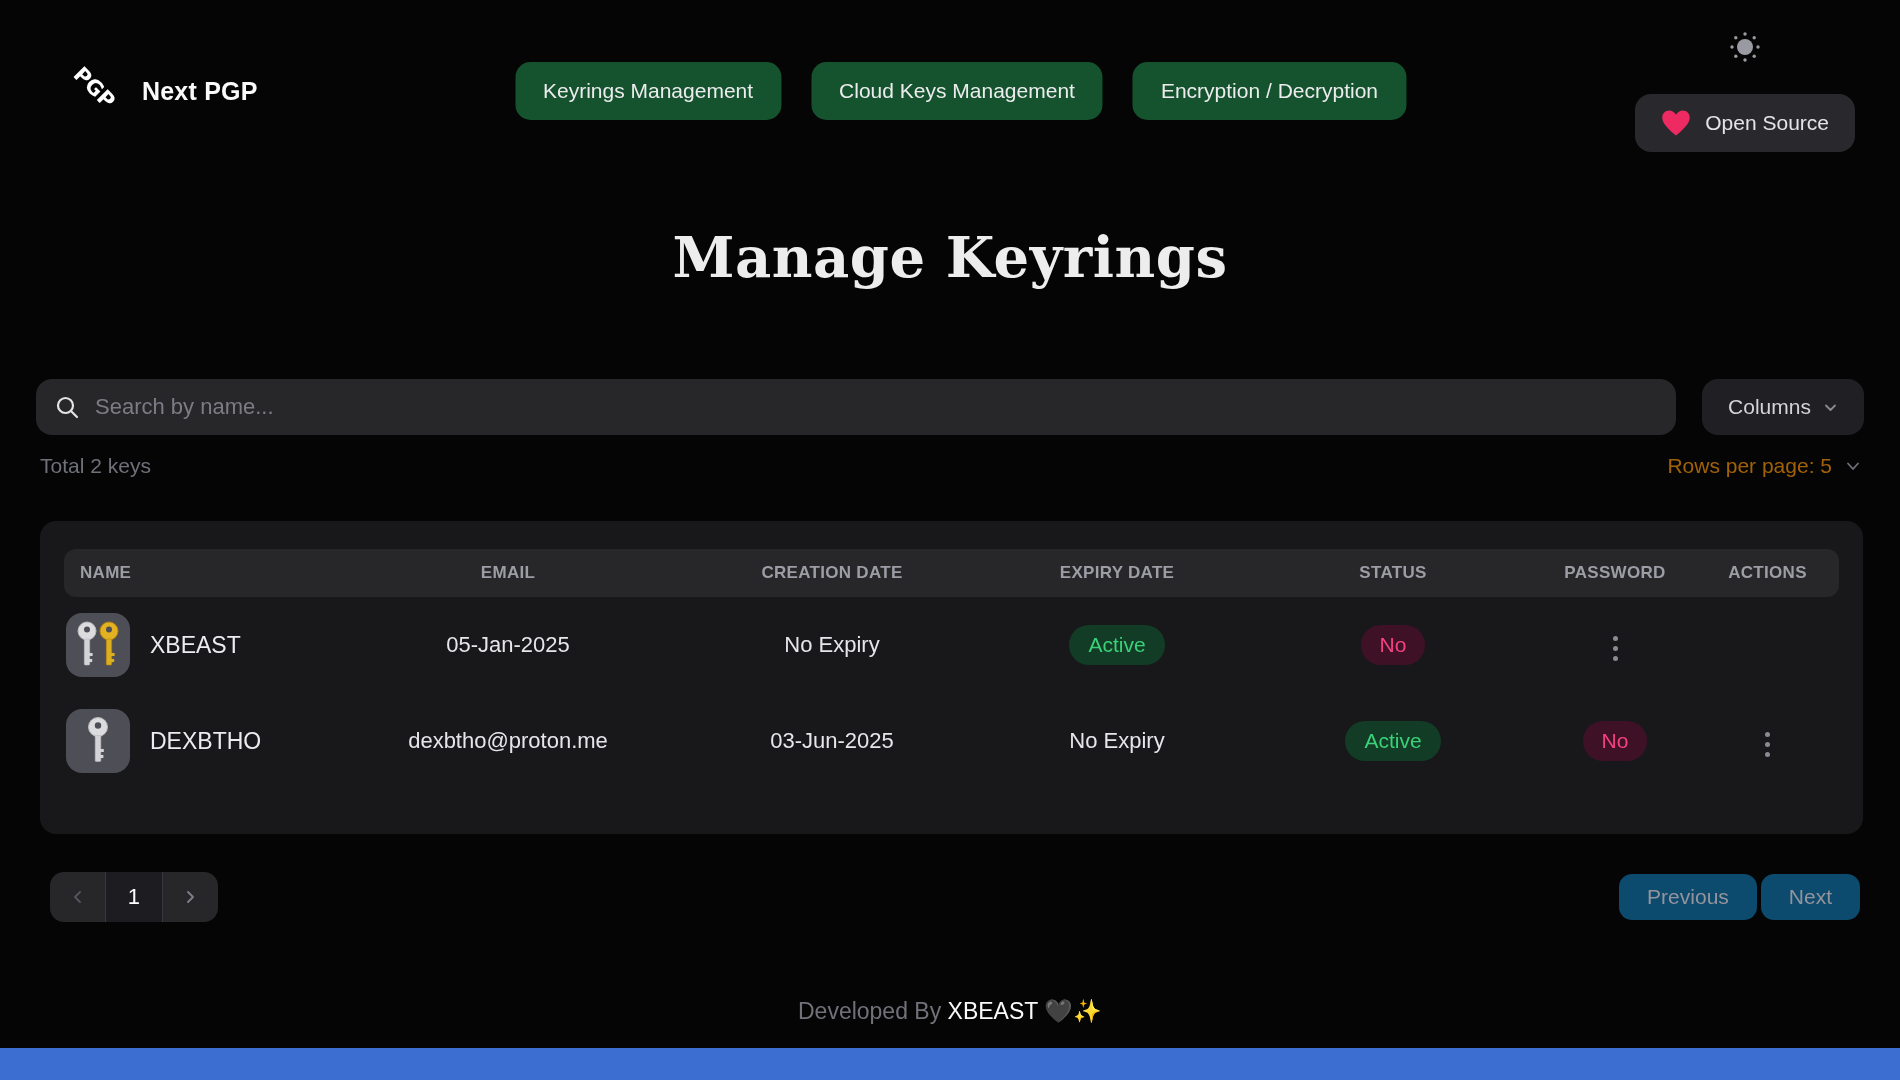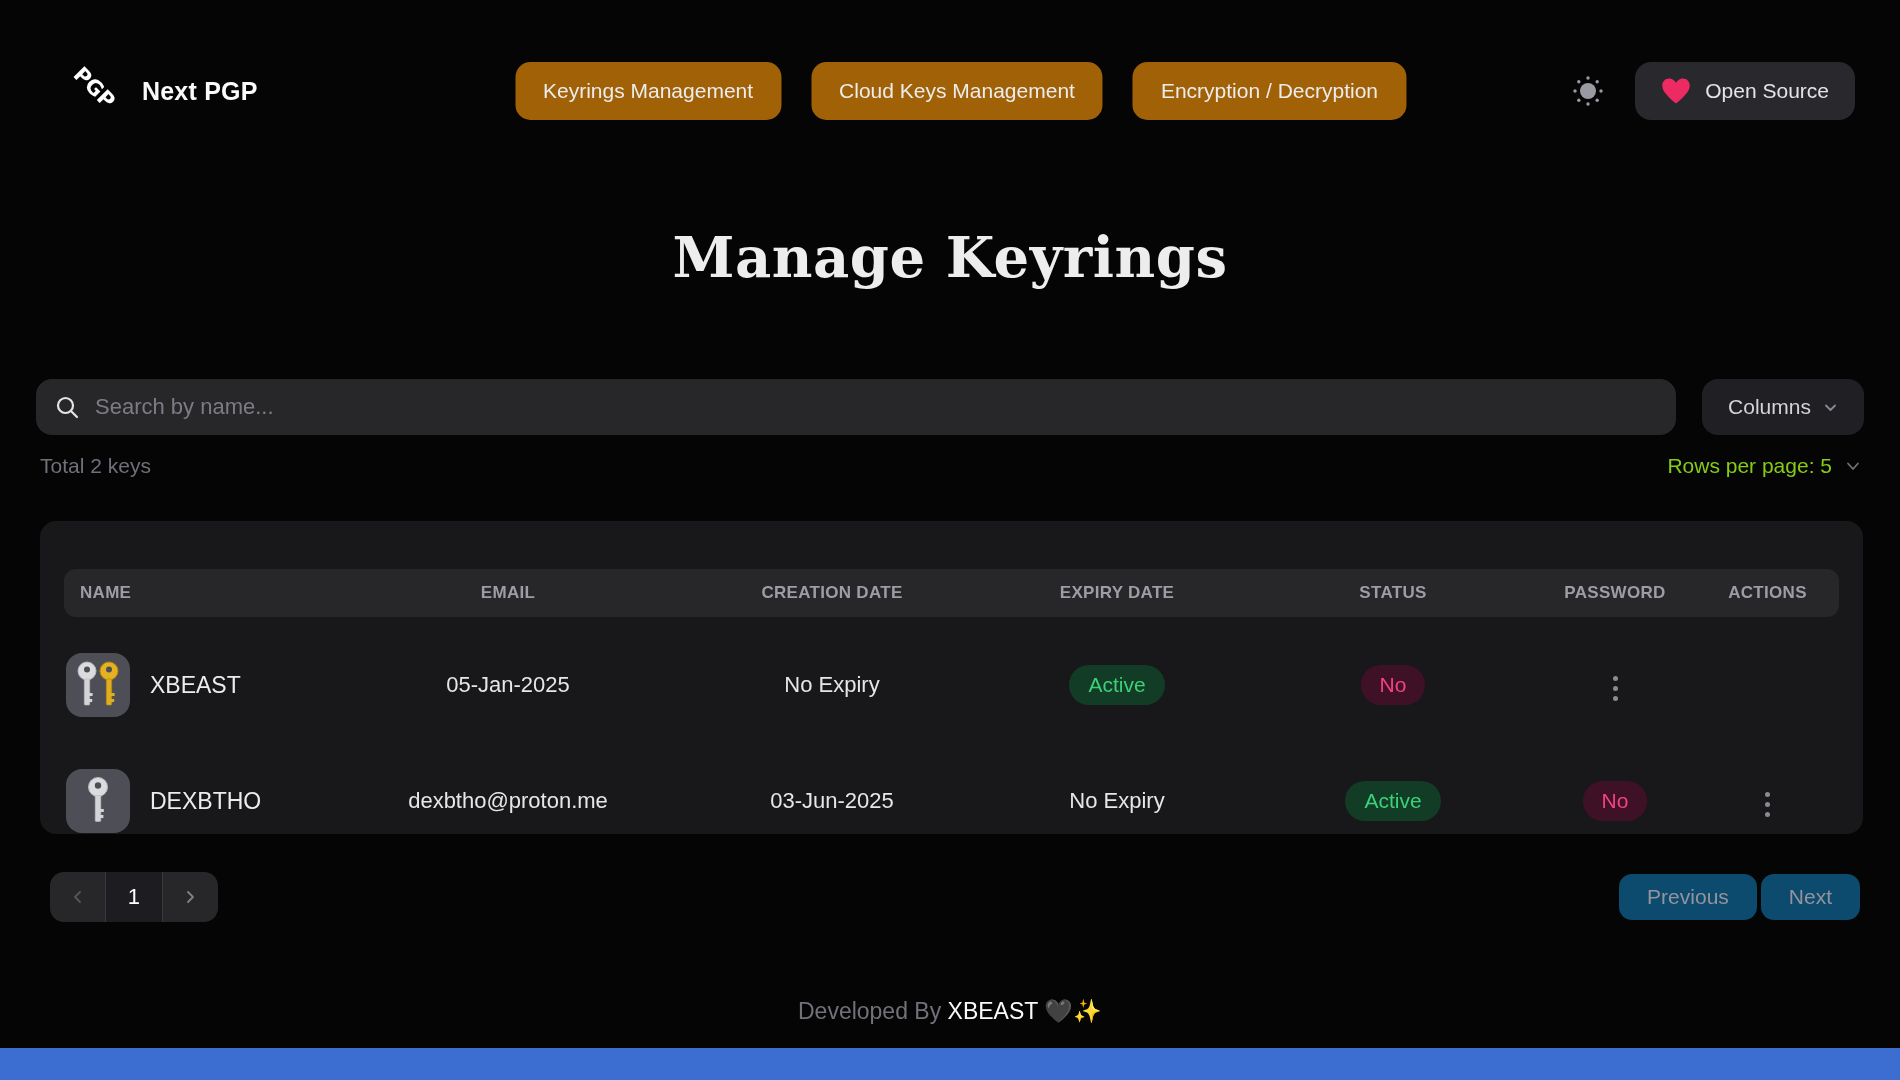--- a/index.html
+++ b/index.html
@@ -8,23 +8,23 @@
   .stage { position:relative; width:1900px; height:1080px; }
 
   
   .navbar { position:absolute; top:60px; left:66px; right:45px; height:62px;
             display:flex; align-items:center; }
   .brand { display:flex; align-items:center; gap:18px; }
   .brand-name { font-size:25px; font-weight:bold; color:#fafafa; letter-spacing:.2px; }
   .nav-center { position:absolute; left:50%; top:50%; transform:translate(-50%,-50%);
                 display:flex; gap:30px; }
   .nav-btn { height:58px; padding:0 28px; border:none; border-radius:15px;
-             background:#a16207; color:#ececee; font-size:21px;
+             background:#14532d; color:#ececee; font-size:21px;
              font-family:inherit; display:flex; align-items:center; cursor:pointer; }
-  .nav-right { margin-left:auto; display:flex; align-items:center; gap:30px; }
+  .nav-right { margin-left:auto; display:flex; align-items:center; gap:30px;flex-direction:column; }
   .opensource-btn { height:58px; padding:0 26px; border:none; border-radius:16px;
              background:#29292d; color:#e4e4e7; font-size:21px; font-family:inherit;
              display:flex; align-items:center; gap:14px; cursor:pointer; }
 
   
   .page-title { position:absolute; top:224px; left:0; right:0; text-align:center;
                 font-family:"DejaVu Serif","Liberation Serif",serif; font-weight:700;
                 font-size:56px; color:#ededed; letter-spacing:.5px; }
 
   
@@ -35,28 +35,28 @@
   .search-box input { flex:1; background:transparent; border:none; outline:none;
                 color:#e4e4e7; font-size:22px; font-family:inherit; }
   .search-box input::placeholder { color:#7c7c85; }
   .columns-btn { width:162px; background:#202024; border:none; border-radius:16px;
                 color:#d4d4d8; font-size:21px; font-family:inherit; display:flex;
                 align-items:center; justify-content:center; gap:12px; cursor:pointer; }
 
   .meta-row { position:absolute; top:454px; left:40px; right:38px; display:flex;
               justify-content:space-between; align-items:center; }
   .meta-text { color:#70707a; font-size:21px; }
-  .rows-per-page { display:flex; align-items:center; gap:12px; color:#84cc16;
+  .rows-per-page { display:flex; align-items:center; gap:12px; color:#a16207;
                    font-size:21px; cursor:pointer; }
 
   
   .card { position:absolute; top:521px; left:40px; width:1823px; height:313px;
           background:#18181b; border-radius:16px; padding:28px 24px 24px 24px; }
   .tgrid { display:grid; grid-template-columns:270px 348px 300px 270px 282px 162px 1fr;
-           align-items:center;margin-top:20px; }
+           align-items:center; }
   .thead { height:48px; background:#27272a; border-radius:12px; }
   .th { font-size:17px; font-weight:bold; color:#9d9da6; letter-spacing:.3px;
         text-align:center; }
   .th.first { text-align:left; padding-left:16px; }
   .trow { height:96px; }
   .trow:first-of-type { margin-top:8px; }
   .cell { text-align:center; font-size:22px; color:#e6e6ea; }
   .name-cell { display:flex; align-items:center; gap:20px; padding-left:2px; }
   .avatar { width:64px; height:64px; border-radius:16px; background:#4e4e56;
             display:flex; align-items:center; justify-content:center; }

